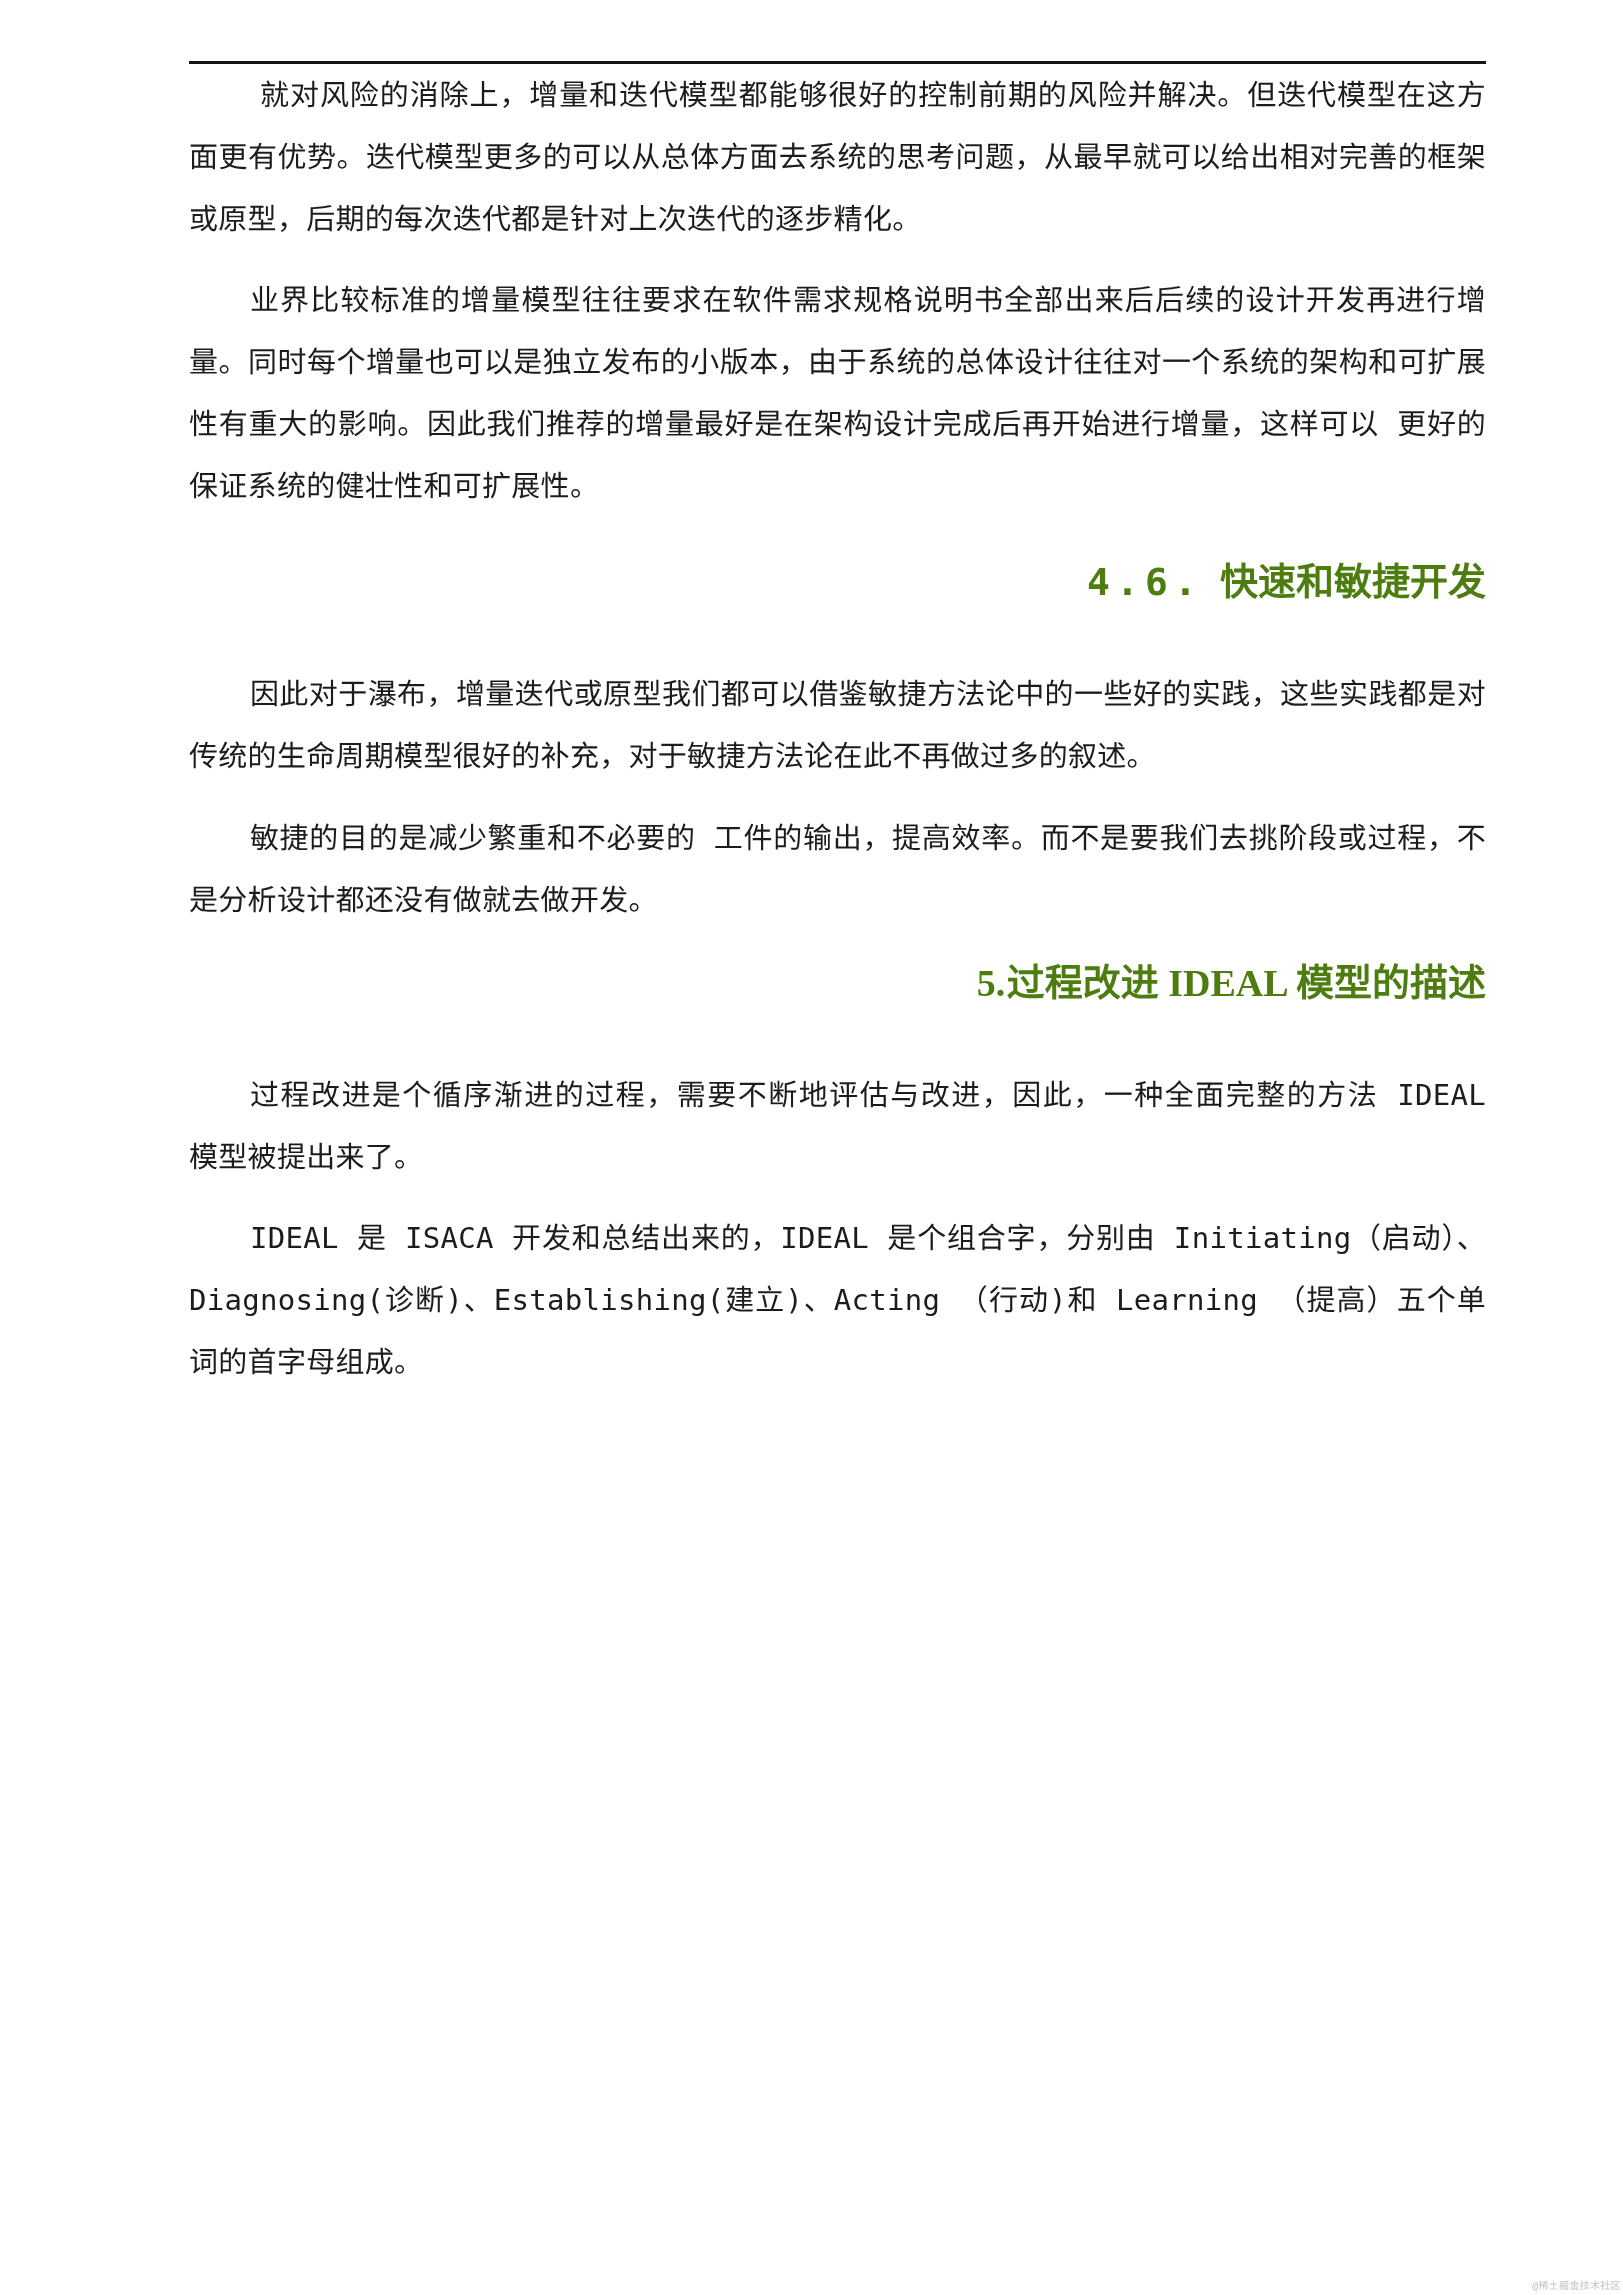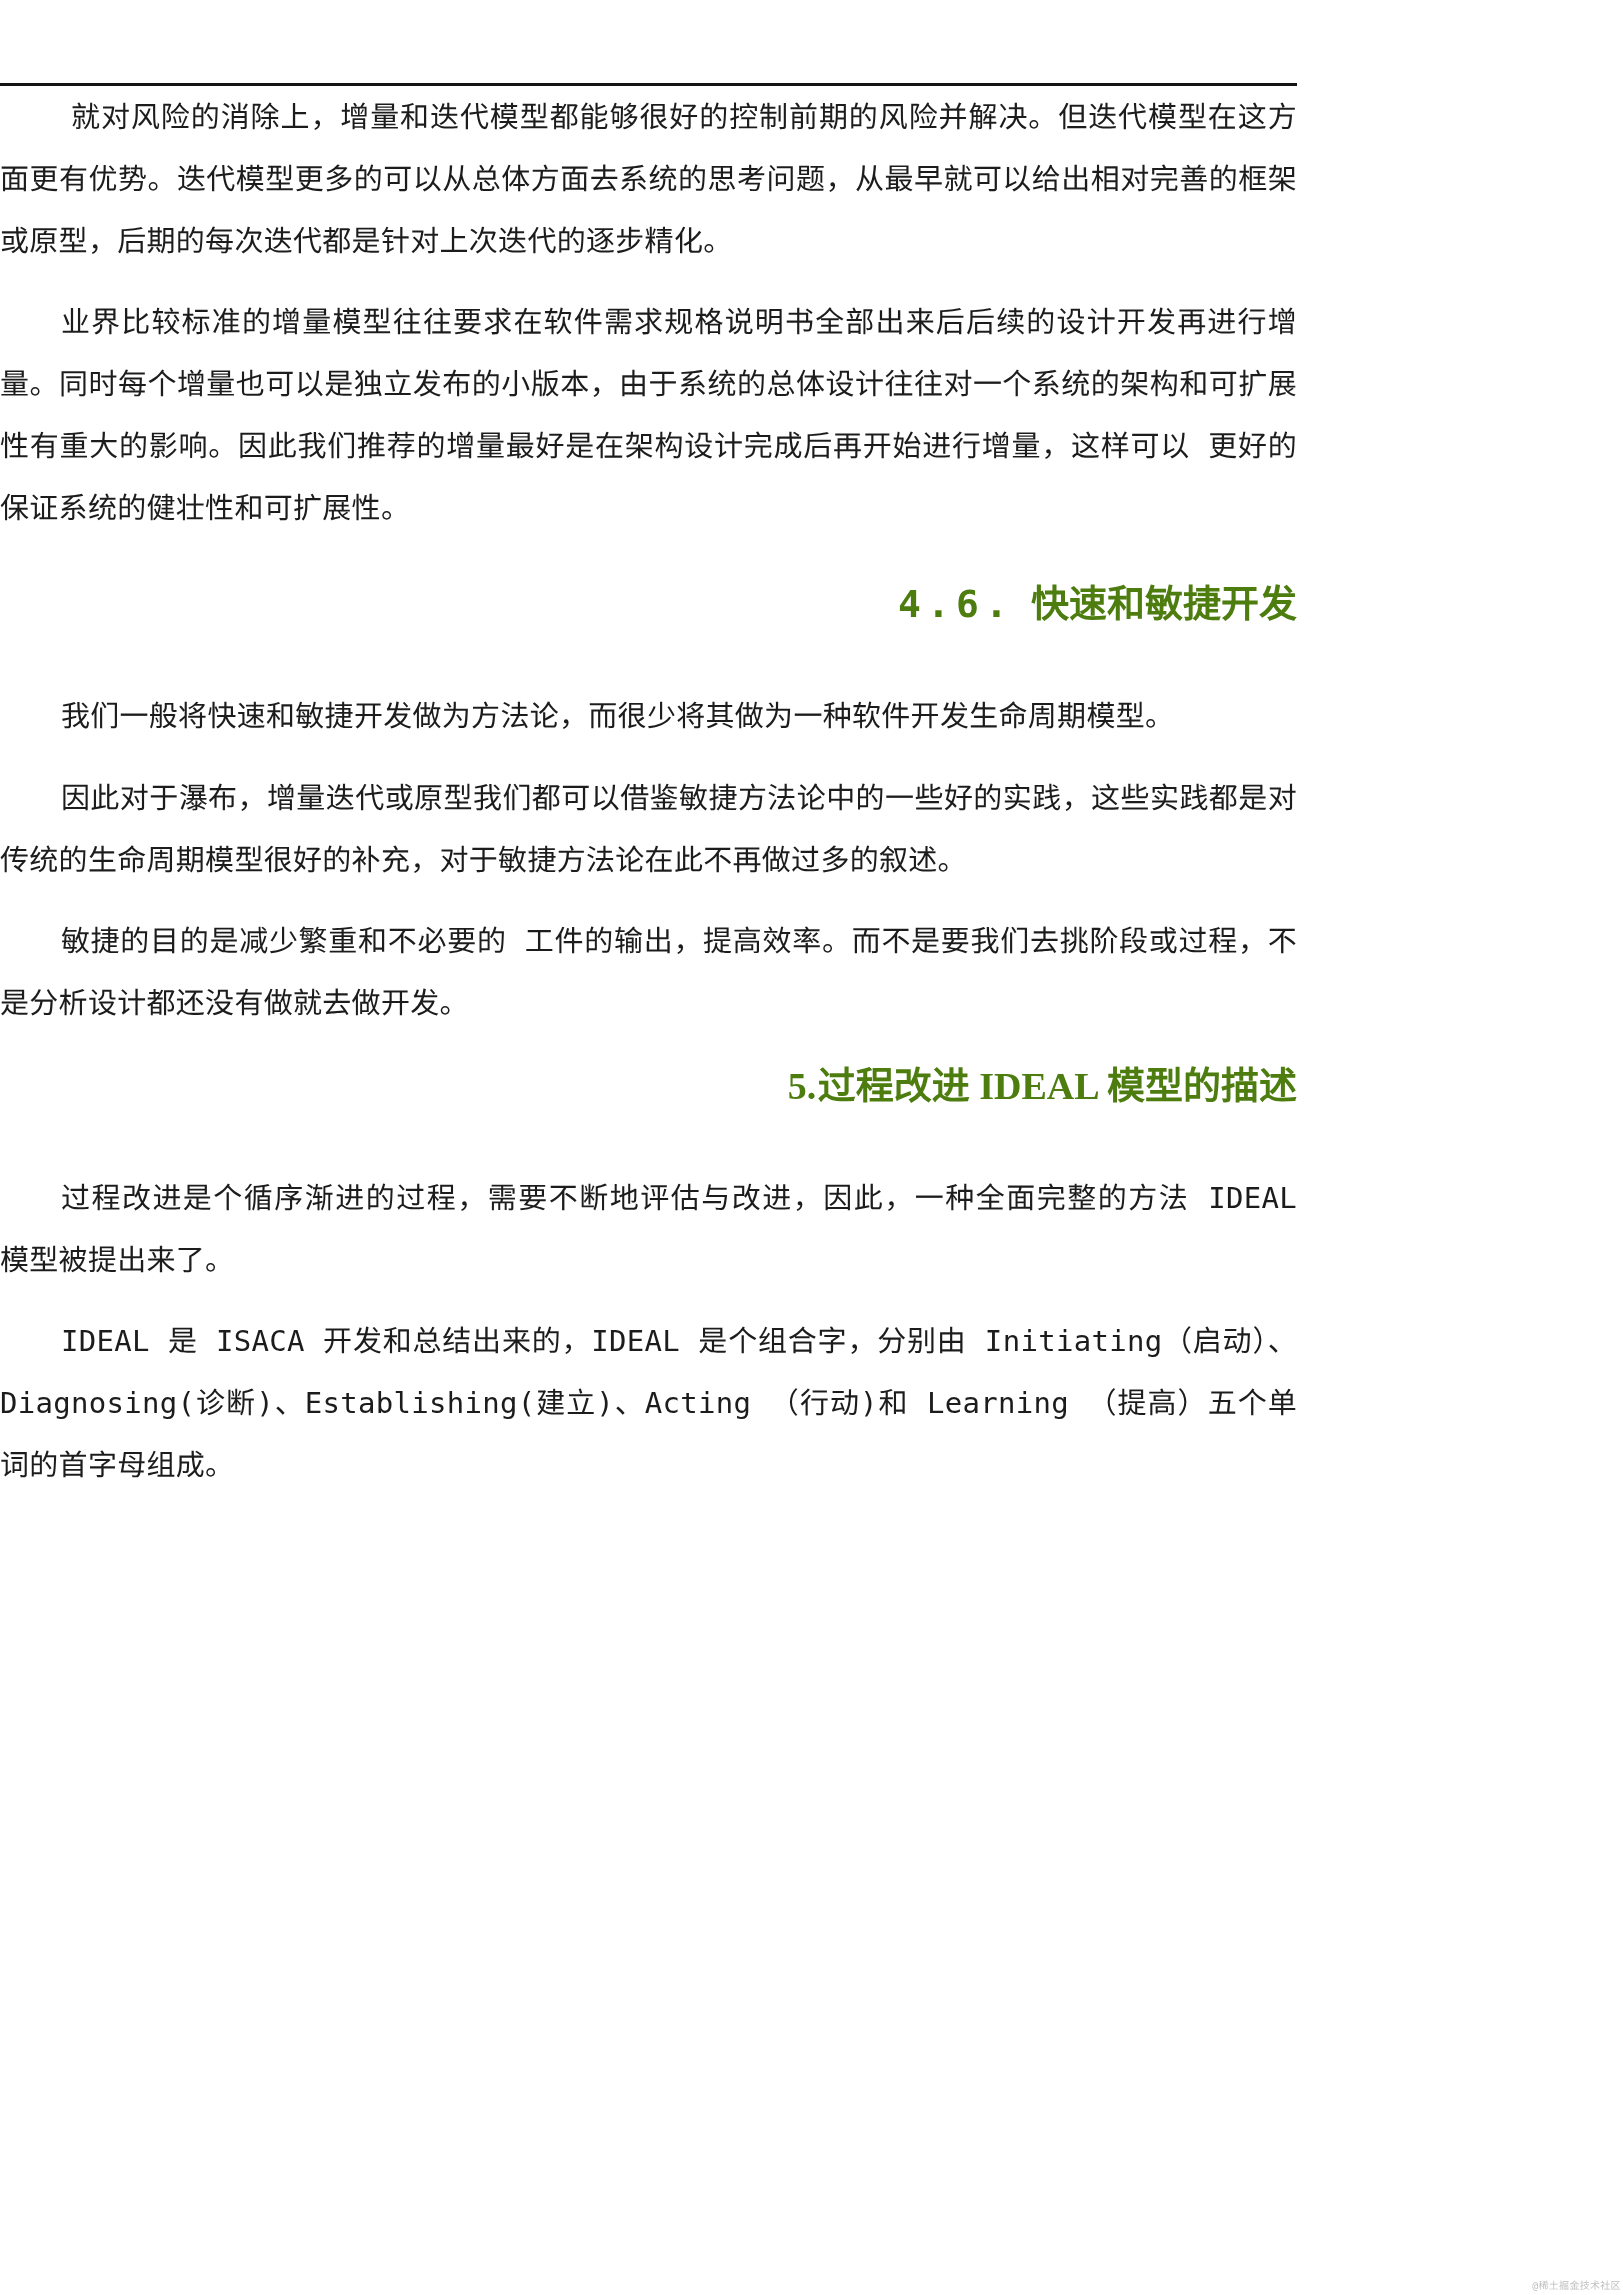--- a/index.html
+++ b/index.html
@@ -9,22 +9,23 @@
   }
   .page {
     position: relative;
     width: 1623px;
     height: 2295px;
     background: #ffffff;
     overflow: hidden;
     font-family: "DejaVu Sans Mono", "Liberation Sans", sans-serif;
   }
   .content {
+    margin-left: 189px;
     width: 1297px;
-    padding-top: 83px;
+    padding-top: 61px;
   }
   .header-rule {
     border: 0;
     border-top: 3.8px solid #141414;
     margin: 0 0 0 0;
     width: 100%;
   }
   .body-text p {
     font-size: 29px;
     line-height: 62px;
@@ -75,21 +76,20 @@
   <div class="content body-text">
 
     <hr class="header-rule">
 
     <p class="first-para">就对风险的消除上，增量和迭代模型都能够很好的控制前期的风险并解决。但迭代模型在这方面更有优势。迭代模型更多的可以从总体方面去系统的思考问题，从最早就可以给出相对完善的框架或原型，后期的每次迭代都是针对上次迭代的逐步精化。</p>
 
     <p>业界比较标准的增量模型往往要求在软件需求规格说明书全部出来后后续的设计开发再进行增量。同时每个增量也可以是独立发布的小版本，由于系统的总体设计往往对一个系统的架构和可扩展性有重大的影响。因此我们推荐的增量最好是在架构设计完成后再开始进行增量，这样可以 更好的保证系统的健壮性和可扩展性。</p>
 
     <h2 class="section-heading sec-agile"><span class="num">4.6.</span><span class="title-text">快速和敏捷开发</span></h2>
 
-    <p>我们一般将快速和敏捷开发做为方法论，而很少将其做为一种软件开发生命周期模型。</p>
 
     <p>因此对于瀑布，增量迭代或原型我们都可以借鉴敏捷方法论中的一些好的实践，这些实践都是对传统的生命周期模型很好的补充，对于敏捷方法论在此不再做过多的叙述。</p>
 
     <p>敏捷的目的是减少繁重和不必要的 工件的输出，提高效率。而不是要我们去挑阶段或过程，不是分析设计都还没有做就去做开发。</p>
 
     <h2 class="section-heading sec-ideal"><span class="num">5.</span><span class="title-text">过程改进 IDEAL 模型的描述</span></h2>
 
     <p>过程改进是个循序渐进的过程，需要不断地评估与改进，因此，一种全面完整的方法 IDEAL 模型被提出来了。</p>
 
     <p>IDEAL 是 ISACA 开发和总结出来的，IDEAL 是个组合字，分别由 Initiating（启动）、Diagnosing(诊断)、Establishing(建立)、Acting （行动)和 Learning （提高）五个单词的首字母组成。</p>

